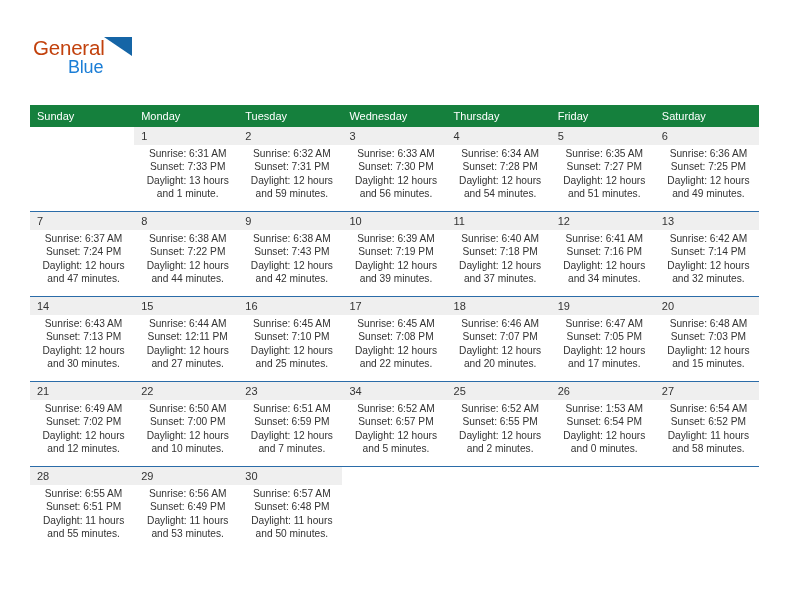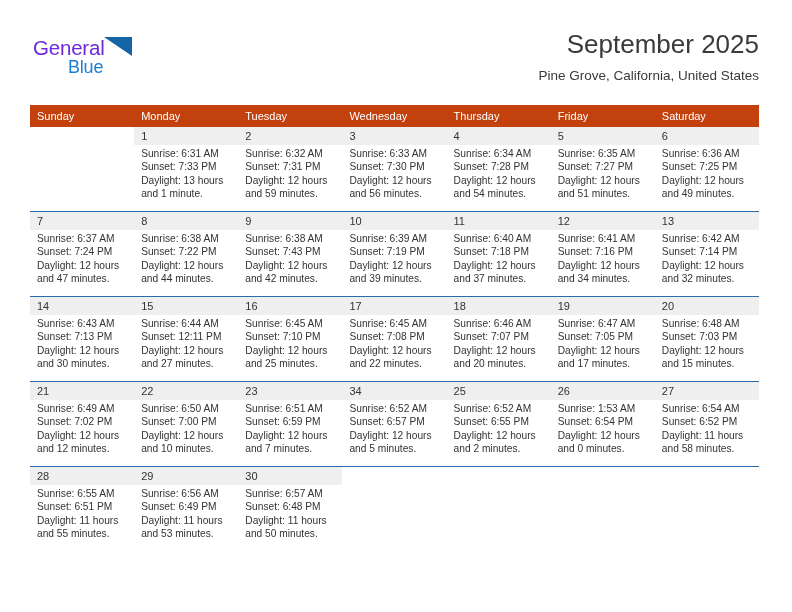--- a/index.html
+++ b/index.html
@@ -35,21 +35,21 @@
     top: 8px;
     width: 130px;
     height: 52px;
   }
   .logo-general {
     position: absolute;
     left: 0;
     top: 0;
     font-size: 20.5px;
     letter-spacing: -0.2px;
-    color: #6d28d9;
+    color: #c2410c;
     font-family: "Liberation Sans", sans-serif;
   }
   .logo-tri {
     position: absolute;
     left: 71px;
     top: 1px;
     width: 0;
     height: 0;
     border-top: 19px solid #1565a6;
     border-left: 28px solid transparent;
@@ -86,21 +86,21 @@
   
   .calendar {
     position: absolute;
     left: 30px;
     top: 105px;
     width: 729px;
     border-collapse: collapse;
     table-layout: fixed;
   }
   .calendar th {
-    background: #c2410c;
+    background: #15803d;
     color: #ffffff;
     font-size: 11px;
     font-weight: normal;
     text-align: left;
     padding: 5px 0 5px 7px;
     height: 12px;
     border: none;
   }
   .calendar td {
     width: 104.14px;
@@ -128,42 +128,39 @@
     line-height: 14px;
   }
   .cell.empty .daynum-band {
     background: #ffffff;
   }
   .cell-lines {
     padding: 2px 4px 0 7px;
     font-size: 10.2px;
     line-height: 13.4px;
     color: #333333;
+    text-align: center;
   }
   .cell-lines div {
     white-space: nowrap;
   }
 </style>
 </head>
 <body>
 
 <div class="page">
 
   <div class="header">
 
     <div class="logo">
       <span class="logo-general">General</span>
       <span class="logo-tri"></span>
       <span class="logo-blue">Blue</span>
     </div>
 
-    <div class="title-block">
-      <div class="cal-title">September 2025</div>
-      <div class="cal-subtitle">Pine Grove, California, United States</div>
-    </div>
 
   </div>
 
   <table class="calendar">
     <thead>
       <tr>
         <th>Sunday</th>
         <th>Monday</th>
         <th>Tuesday</th>
         <th>Wednesday</th>

